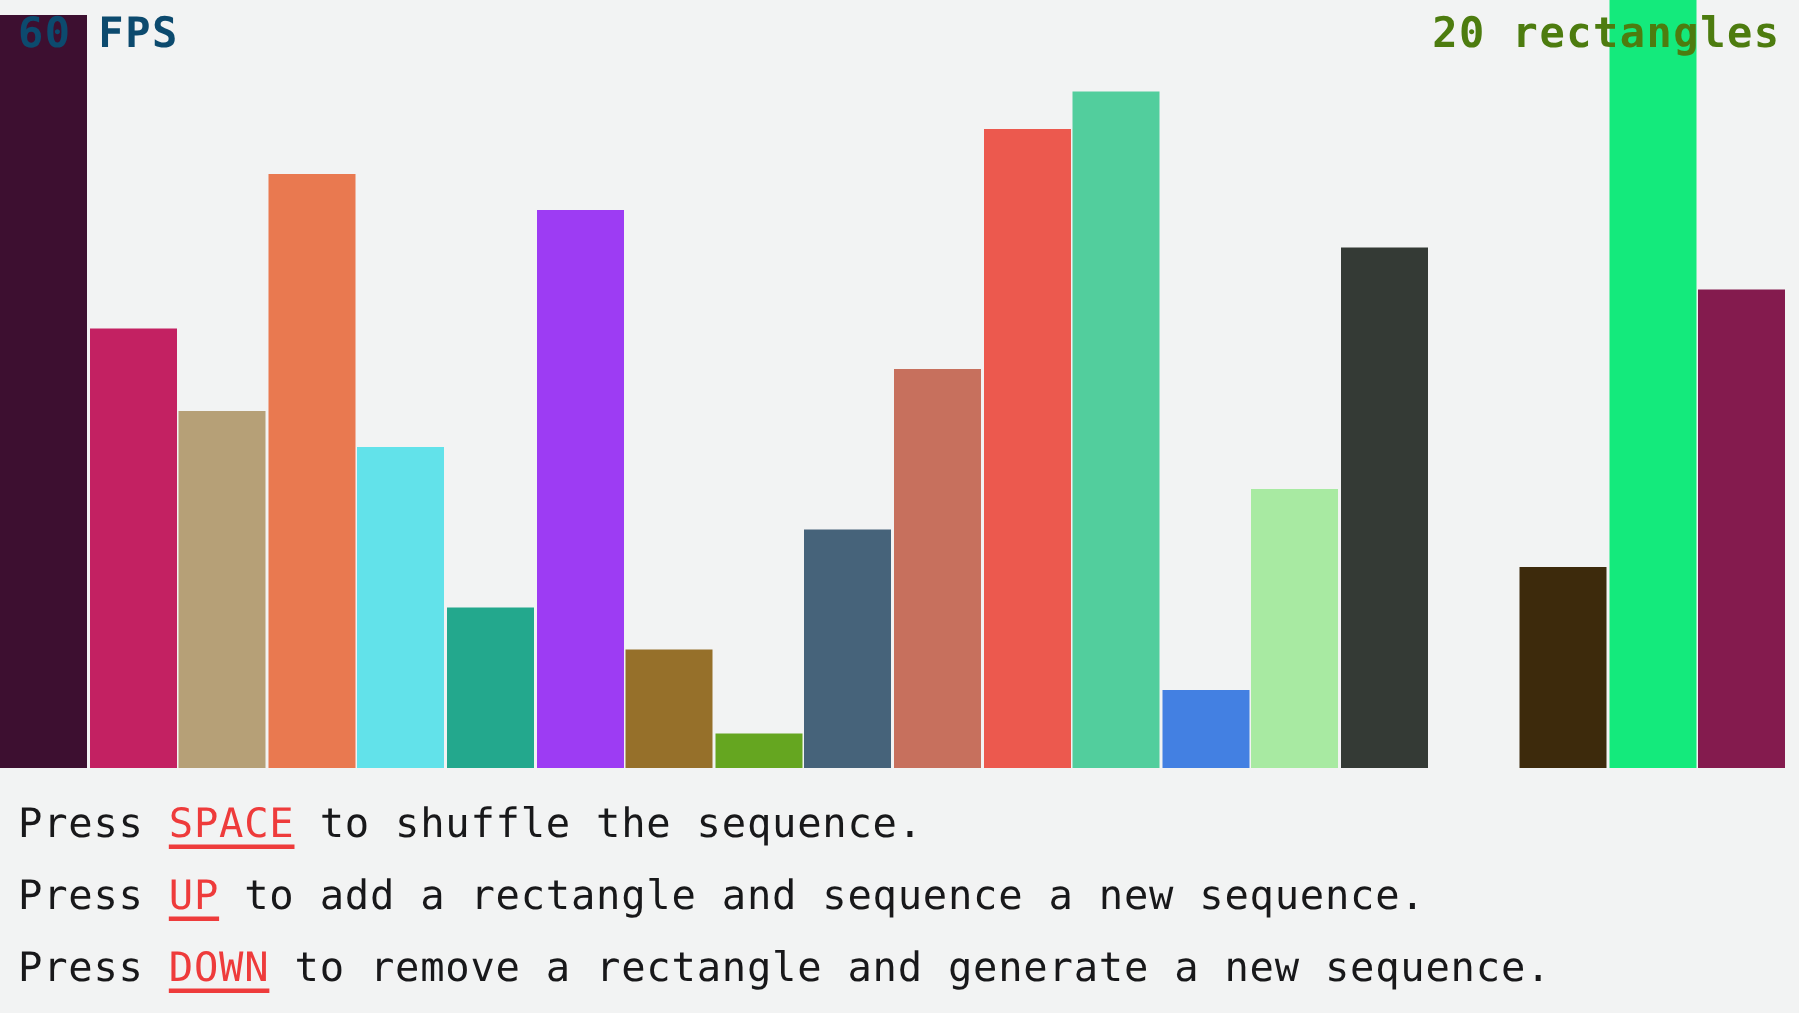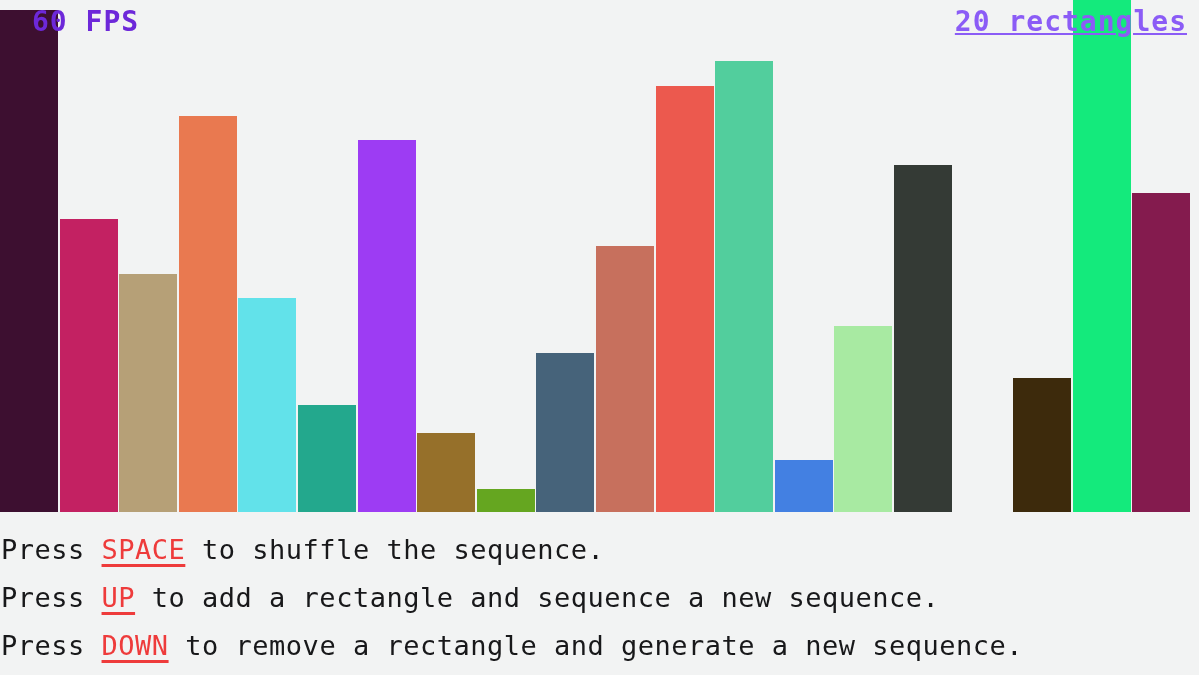--- a/index.html
+++ b/index.html
@@ -41,37 +41,36 @@
     position: absolute;
     top: 8px;
     font-family: "DejaVu Sans Mono", "Liberation Mono", monospace;
     font-size: 28px;
     font-weight: bold;
     letter-spacing: 1px;
     line-height: 1;
     white-space: pre;
   }
   #fps-counter {
-    left: 32px;
-    color: #6d28d9;
+    left: 12px;
+    color: #0c4a6e;
   }
   #rect-count {
     right: 12px;
-    color: #8b5cf6;
-    text-decoration: underline;
+    color: #4d7c0f;
   }
 
   
   #instructions {
     position: absolute;
     left: 0;
     top: 512px;
     width: 1199px;
     height: 163px;
-    padding: 14px 0 0 1px;
+    padding: 14px 0 0 12px;
     box-sizing: border-box;
     background: #f2f3f3;
   }
   .instruction-line {
     font-family: "DejaVu Sans Mono", "Liberation Mono", monospace;
     font-size: 27px;
     line-height: 48px;
     color: #18181a;
     white-space: pre;
     letter-spacing: 0.5px;

